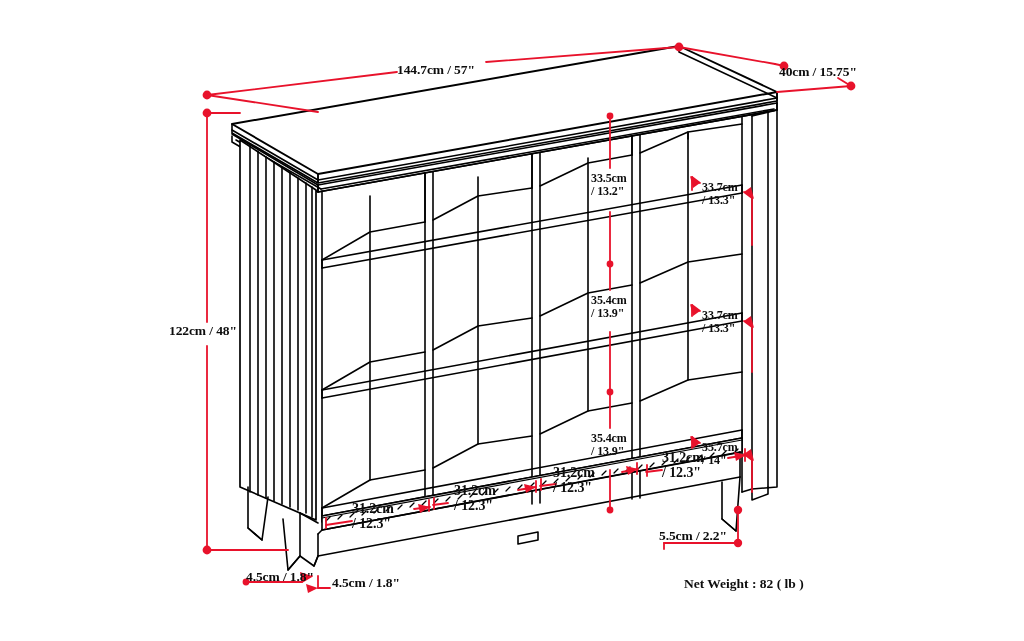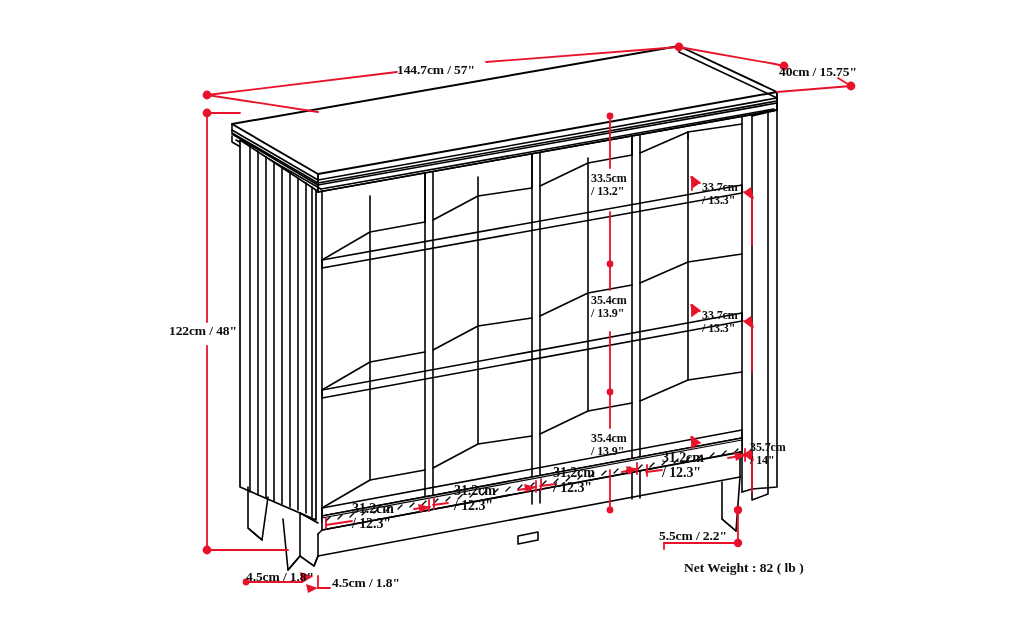--- a/index.html
+++ b/index.html
@@ -374,21 +374,21 @@
   <div class="dim-label sz-md two-line" style="left:702px; top:309px;">
     <div>33.7cm</div>
     <div>/ 13.3"</div>
   </div>
 
   <div class="dim-label sz-md two-line" style="left:591px; top:432px;">
     <div>35.4cm</div>
     <div>/ 13.9"</div>
   </div>
 
-  <div class="dim-label sz-md two-line" style="left:702px; top:441px;margin-left:48px;">
+  <div class="dim-label sz-md two-line" style="left:702px; top:441px;">
     <div>35.7cm</div>
     <div>/ 14"</div>
   </div>
 
   <div class="dim-label sz-sm two-line" style="left:352px; top:501px;">
     <div>31.2cm</div>
     <div>/ 12.3"</div>
   </div>
 
   <div class="dim-label sz-sm two-line" style="left:454px; top:483px;">
@@ -405,15 +405,15 @@
     <div>31.2cm</div>
     <div>/ 12.3"</div>
   </div>
 
   <div class="dim-label sz-lg" style="left:659px; top:529px;">5.5cm / 2.2"</div>
 
   <div class="dim-label sz-lg" style="left:246px; top:570px;">4.5cm / 1.8"</div>
 
   <div class="dim-label sz-lg" style="left:332px; top:576px;">4.5cm / 1.8"</div>
 
-  <div class="weight-label" style="left:684px; top:560px;">Net Weight : 82 ( lb )</div>
+  <div class="weight-label" style="left:684px; top:576px;">Net Weight : 82 ( lb )</div>
 
 </div>
 
 </body></html>

